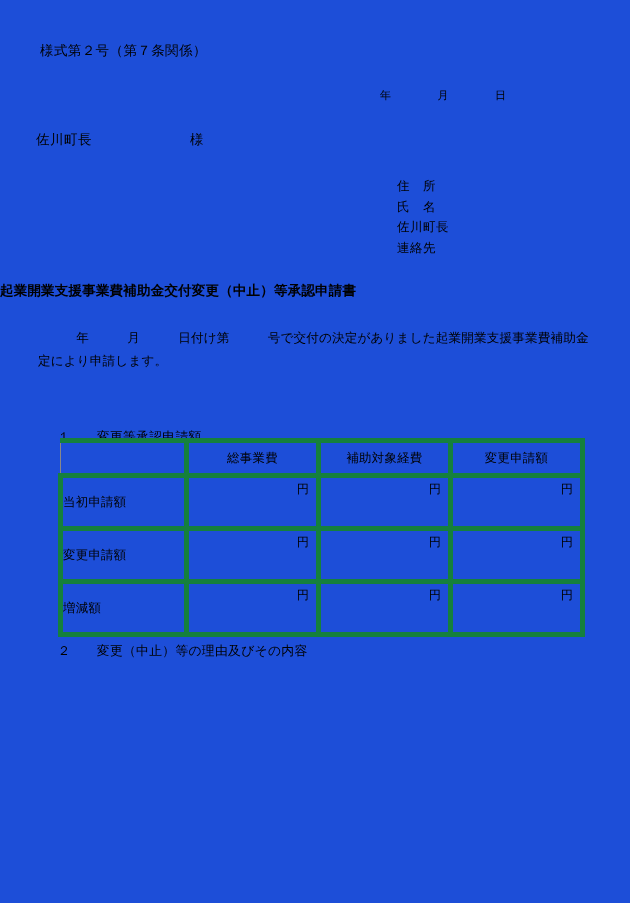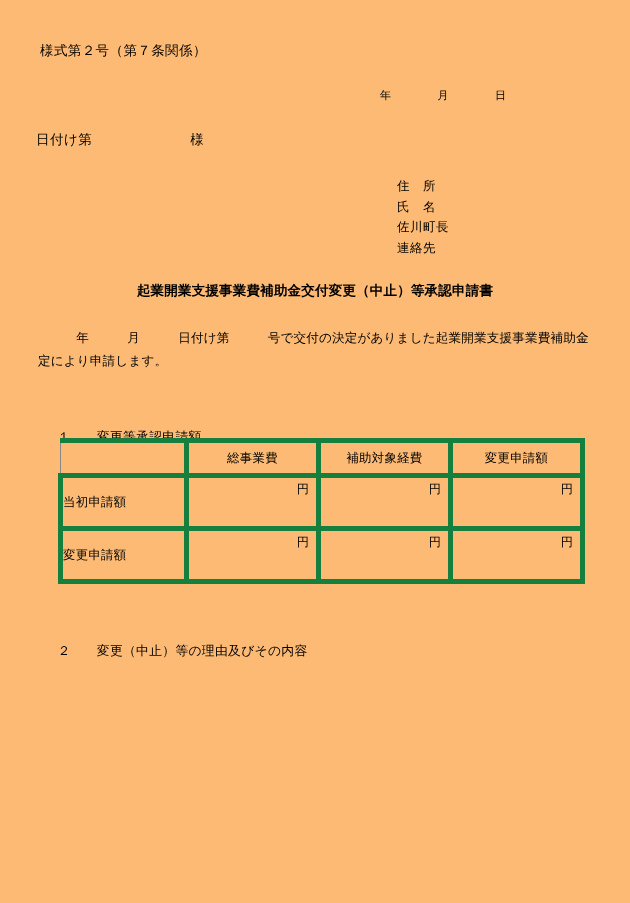--- a/index.html
+++ b/index.html
@@ -14,21 +14,21 @@
     font-family: "Liberation Serif", "DejaVu Serif", serif;
     color: #000000;
     -webkit-font-smoothing: antialiased;
   }
 
   .page {
     position: absolute;
     inset: 0;
     width: 630px;
     height: 903px;
-    background: #fdba74;
+    background: #1d4ed8;
     overflow: hidden;
   }
 
   
   .gothic {
     font-family: "DejaVu Sans", "Liberation Sans", sans-serif;
   }
   .mincho {
     font-family: "Liberation Serif", "DejaVu Serif", serif;
   }
@@ -77,21 +77,21 @@
     white-space: pre;
     display: block;
   }
 
   
   .doc-title {
     position: absolute;
     left: 0;
     top: 282px;
     width: 630px;
-    text-align: center;
+    text-align: left;
     font-size: 13.5px;
     font-weight: bold;
     letter-spacing: 0.2px;
     white-space: pre;
   }
 
   
   .body-par {
     position: absolute;
     left: 38px;
@@ -160,21 +160,21 @@
 </style>
 </head>
 <body>
 
 <div class="page">
 
   <div class="form-number mincho">様式第２号（第７条関係）</div>
 
   <div class="date-line gothic">年　　　　月　　　　日</div>
 
-  <div class="addressee gothic">日付け第　　　　　　　様</div>
+  <div class="addressee gothic">佐川町長　　　　　　　様</div>
 
   <div class="applicant-block gothic">
     <span class="field">住　所</span>
     <span class="field">氏　名</span>
     <span class="field">佐川町長</span>
     <span class="field">連絡先</span>
   </div>
 
   <div class="doc-title gothic">起業開業支援事業費補助金交付変更（中止）等承認申請書</div>
 
@@ -208,20 +208,26 @@
         <td class="amount-cell">円</td>
         <td class="amount-cell">円</td>
         <td class="amount-cell">円</td>
       </tr>
       <tr>
         <td class="row-label">変更申請額</td>
         <td class="amount-cell">円</td>
         <td class="amount-cell">円</td>
         <td class="amount-cell">円</td>
       </tr>
+      <tr>
+        <td class="row-label">増減額</td>
+        <td class="amount-cell">円</td>
+        <td class="amount-cell">円</td>
+        <td class="amount-cell">円</td>
+      </tr>
     </tbody>
   </table>
 
   <div class="section-heading gothic" id="section-2-heading">
     <span>２</span><span>　　</span><span>変更（中止）等の理由及びその内容</span>
   </div>
 
 </div>
 
 </body></html>

